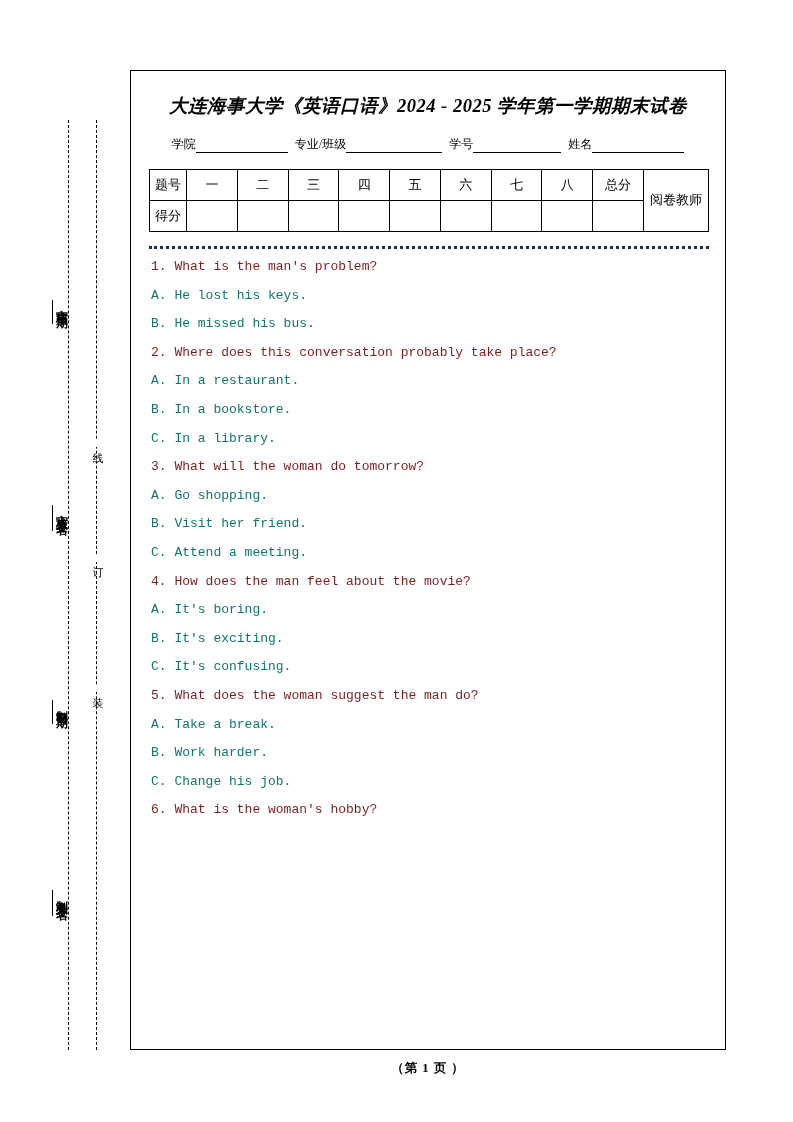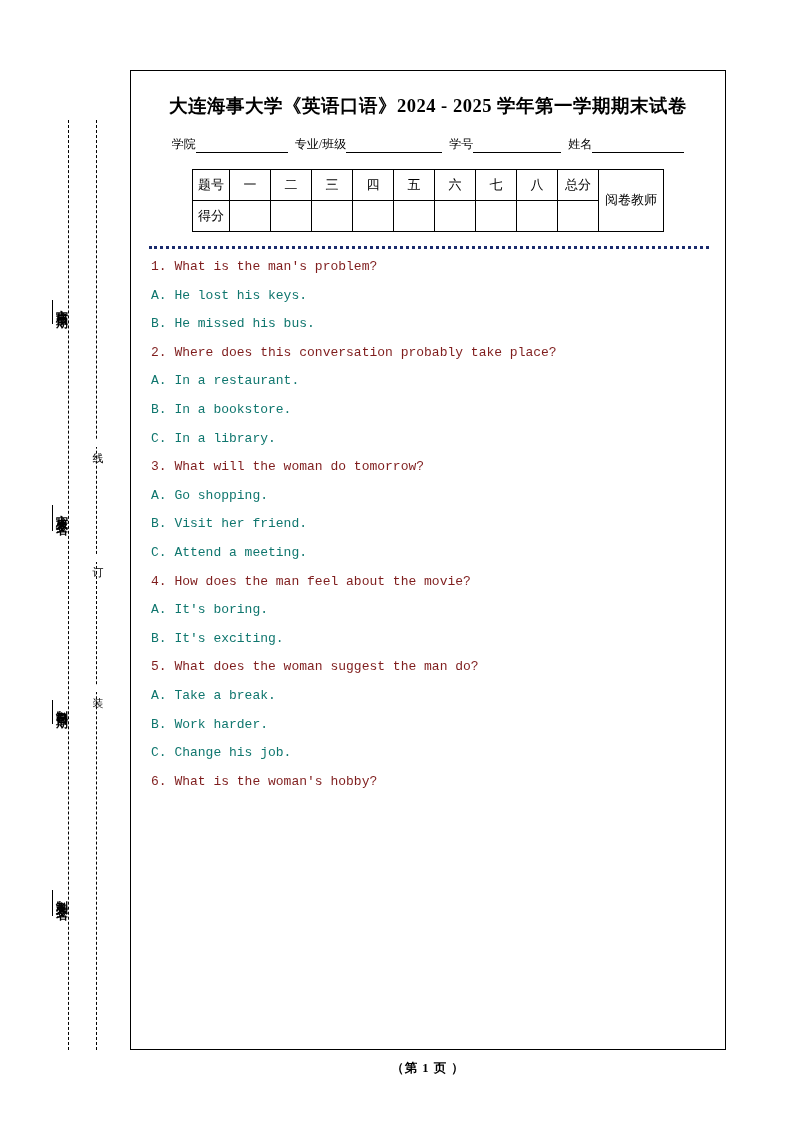--- a/index.html
+++ b/index.html
@@ -70,20 +70,21 @@
   }
 
   .exam-title {
     text-align: center;
     font-family: "Liberation Serif", serif;
     font-weight: bold;
     font-size: 18.5px;
     letter-spacing: 0.5px;
     margin: 6px 0 0 0;
     white-space: nowrap;
+    font-style: italic;
   }
 
   
   .info-line {
     display: flex;
     align-items: flex-end;
     justify-content: center;
     margin-top: 18px;
     font-size: 12px;
     padding: 0 8px;
@@ -94,21 +95,21 @@
   .b-college { width: 92px; }
   .b-major   { width: 96px; }
   .b-sid     { width: 88px; }
   .b-name    { width: 92px; }
   .info-gap { width: 7px; }
 
   
   table.score-table {
     border-collapse: collapse;
     margin: 16px auto 0 auto;
-    width: 472px;
+    width: 560px;
     table-layout: fixed;
   }
   table.score-table td {
     border: 1px solid #000;
     text-align: center;
     vertical-align: middle;
     font-size: 13px;
     height: 28px;
     font-family: "Liberation Serif", serif;
   }
@@ -261,20 +262,21 @@
       <div class="opt-item">C. In a library.</div>
 
       <div class="q-item">3. What will the woman do tomorrow?</div>
       <div class="opt-item">A. Go shopping.</div>
       <div class="opt-item">B. Visit her friend.</div>
       <div class="opt-item">C. Attend a meeting.</div>
 
       <div class="q-item">4. How does the man feel about the movie?</div>
       <div class="opt-item">A. It's boring.</div>
       <div class="opt-item">B. It's exciting.</div>
+      <div class="opt-item">C. It's confusing.</div>
 
       <div class="q-item">5. What does the woman suggest the man do?</div>
       <div class="opt-item">A. Take a break.</div>
       <div class="opt-item">B. Work harder.</div>
       <div class="opt-item">C. Change his job.</div>
 
       <div class="q-item">6. What is the woman's hobby?</div>
 
     </div>
   </div>

